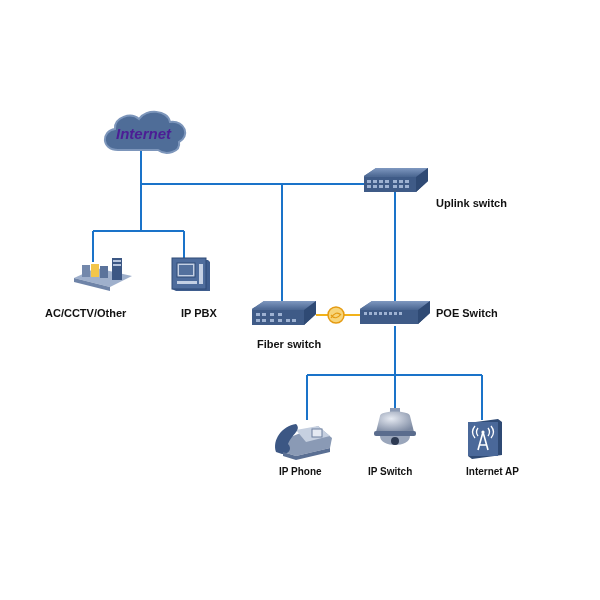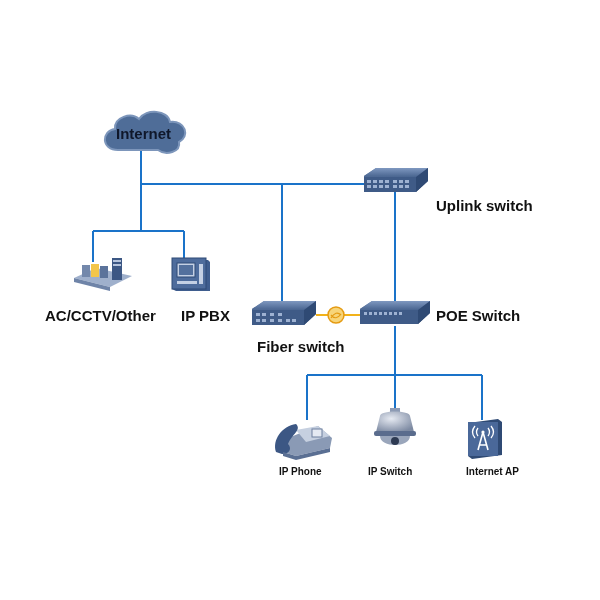--- a/index.html
+++ b/index.html
@@ -1,18 +1,18 @@
 <!DOCTYPE html>
 <html><head>
 <meta charset="utf-8">
 <style>
   html,body{margin:0;padding:0;background:#ffffff;}
   body{width:600px;height:600px;position:relative;overflow:hidden;font-family:"Liberation Sans",sans-serif;}
   svg{position:absolute;left:0;top:0;}
-  .lbl{position:absolute;font-family:"Liberation Sans",sans-serif;font-weight:bold;font-size:15px;color:#111;white-space:nowrap;}
+  .lbl{position:absolute;font-family:"Liberation Sans",sans-serif;font-weight:bold;font-size:11px;color:#111;white-space:nowrap;}
   .lbl.sm{font-size:10px;}
 </style>
 </head>
 <body>
 
 <svg width="600" height="600" viewBox="0 0 600 600">
   <defs>
     <linearGradient id="devTop" x1="0" y1="0" x2="0" y2="1">
       <stop offset="0" stop-color="#7f98c0"></stop>
         <stop offset="1" stop-color="#48648f"></stop>
@@ -167,21 +167,21 @@
     <g>
       <path d="M468 423 L498 419 L502 422 L502 455 L472 459 L468 456 Z" fill="#2f4a74"></path>
       <rect x="468" y="422" width="30" height="34" fill="#4a6899"></rect>
       <path d="M483 432 L478 450 M483 432 L488 450 M480 445 L486 445" stroke="#ffffff" stroke-width="1.6" fill="none"></path>
       <circle cx="483" cy="432" r="1.6" fill="#ffffff"></circle>
       <path d="M478 428 q-3 4 0 8 M488 428 q3 4 0 8 M475 426 q-5 6 0 12 M491 426 q5 6 0 12" stroke="#ffffff" stroke-width="1.3" fill="none"></path>
     </g>
   </g>
 </svg>
 
-<div class="lbl" style="left:116px;top:125px;color:#0f172a;font-size:15px;">Internet</div>
+<div class="lbl" style="left:116px;top:125px;color:#4c1d95;font-size:15px;font-style:italic;">Internet</div>
 <div class="lbl" style="left:436px;top:197px;">Uplink switch</div>
 <div class="lbl" style="left:45px;top:307px;">AC/CCTV/Other</div>
 <div class="lbl" style="left:181px;top:307px;">IP PBX</div>
 <div class="lbl" style="left:257px;top:338px;">Fiber switch</div>
 <div class="lbl" style="left:436px;top:307px;text-align:right;">POE Switch</div>
 <div class="lbl sm" style="left:279px;top:466px;">IP Phone</div>
 <div class="lbl sm" style="left:368px;top:466px;">IP Switch</div>
 <div class="lbl sm" style="left:466px;top:466px;">Internet AP</div>
 
 </body></html>

